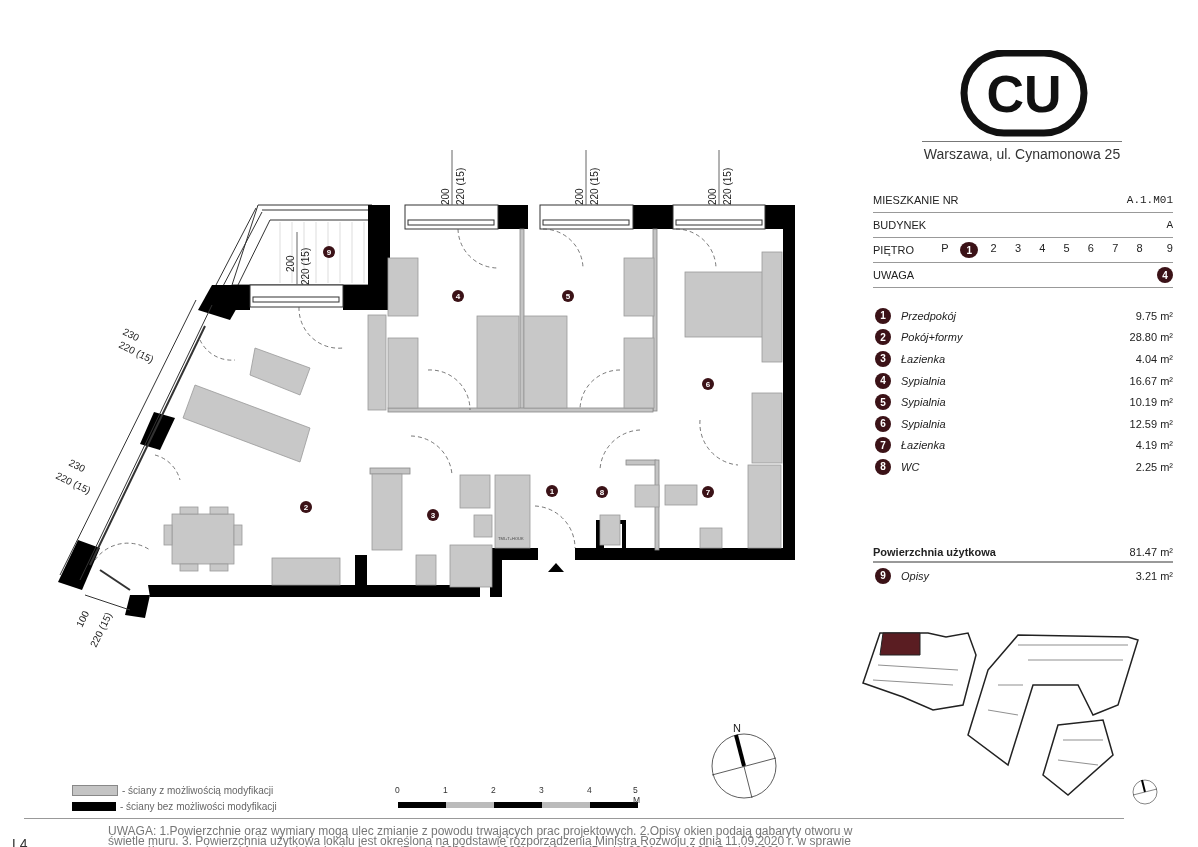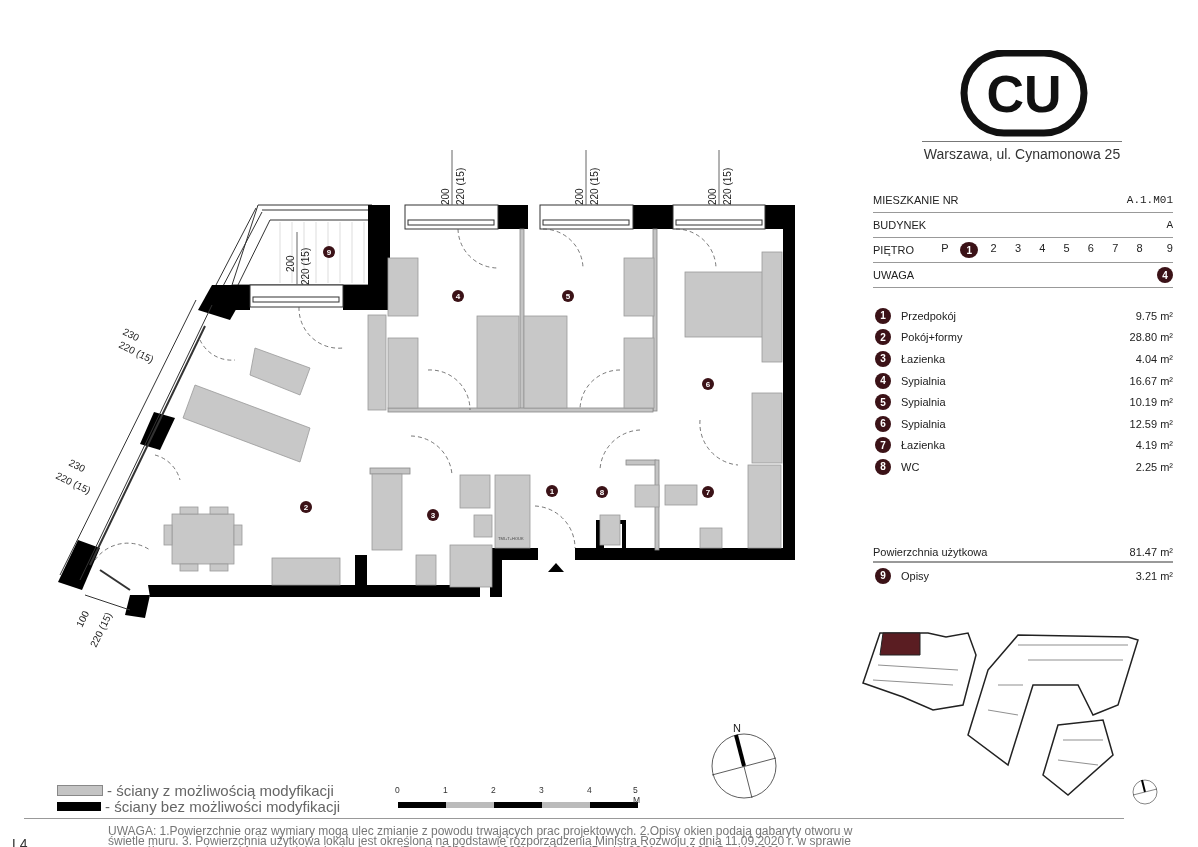--- a/index.html
+++ b/index.html
@@ -12,26 +12,26 @@
   .info-table{position:absolute;left:873px;top:188px;width:300px;}
   .info-row{display:flex;align-items:center;height:24px;border-bottom:1px solid #999;font-size:11px;}
   .info-row .lbl{flex:1;}
   .info-row .val{text-align:right;font-family:Liberation Mono, monospace;}
   .floors{display:flex;flex:1;justify-content:space-between;margin-left:22px;}
   .floors span{width:18px;text-align:center;}
   .badge{display:inline-flex;align-items:center;justify-content:center;width:16px;height:16px;border-radius:50%;background:#3b1217;color:#fff;font-weight:bold;font-size:10px;}
   .rooms{position:absolute;left:873px;top:305px;width:300px;}
   .room-row{display:flex;align-items:center;height:21.6px;font-size:11px;}
   .room-row .badge{margin-right:10px;margin-left:2px;}
-  .room-row .name{flex:1;}
+  .room-row .name{flex:1;font-style:italic;}
   .room-row .area{text-align:right;}
   .total{position:absolute;left:873px;top:543px;width:300px;display:flex;height:18px;align-items:center;border-bottom:2px solid #999;font-size:11px;}
-  .total .name{flex:1;font-weight:normal;}
+  .total .name{flex:1;font-weight:bold;}
   .balcony{position:absolute;left:873px;top:565px;width:300px;}
-  .legend{position:absolute;left:57px;top:782px;font-size:15px;color:#666;}
+  .legend{position:absolute;left:72px;top:782px;font-size:10px;color:#666;}
   .legend-row{display:flex;align-items:center;height:16px;}
   .swatch{width:44px;height:9px;margin-right:4px;}
   .footer-rule{position:absolute;left:24px;top:818px;width:1100px;height:1px;background:#999;}
   .note{position:absolute;left:108px;top:826px;width:780px;font-size:12px;line-height:10px;color:#777;}
   .scale{position:absolute;left:398px;top:785px;width:240px;}
   .scale-labels{position:relative;height:12px;font-size:8.5px;color:#333;}
   .scale-labels span{position:absolute;top:0;}
   .scale-bar{display:flex;height:6px;margin-top:5px;}
   .scale-bar div{flex:1;}
   .corner-mark{position:absolute;left:12px;top:836px;font-size:14px;color:#333;}

